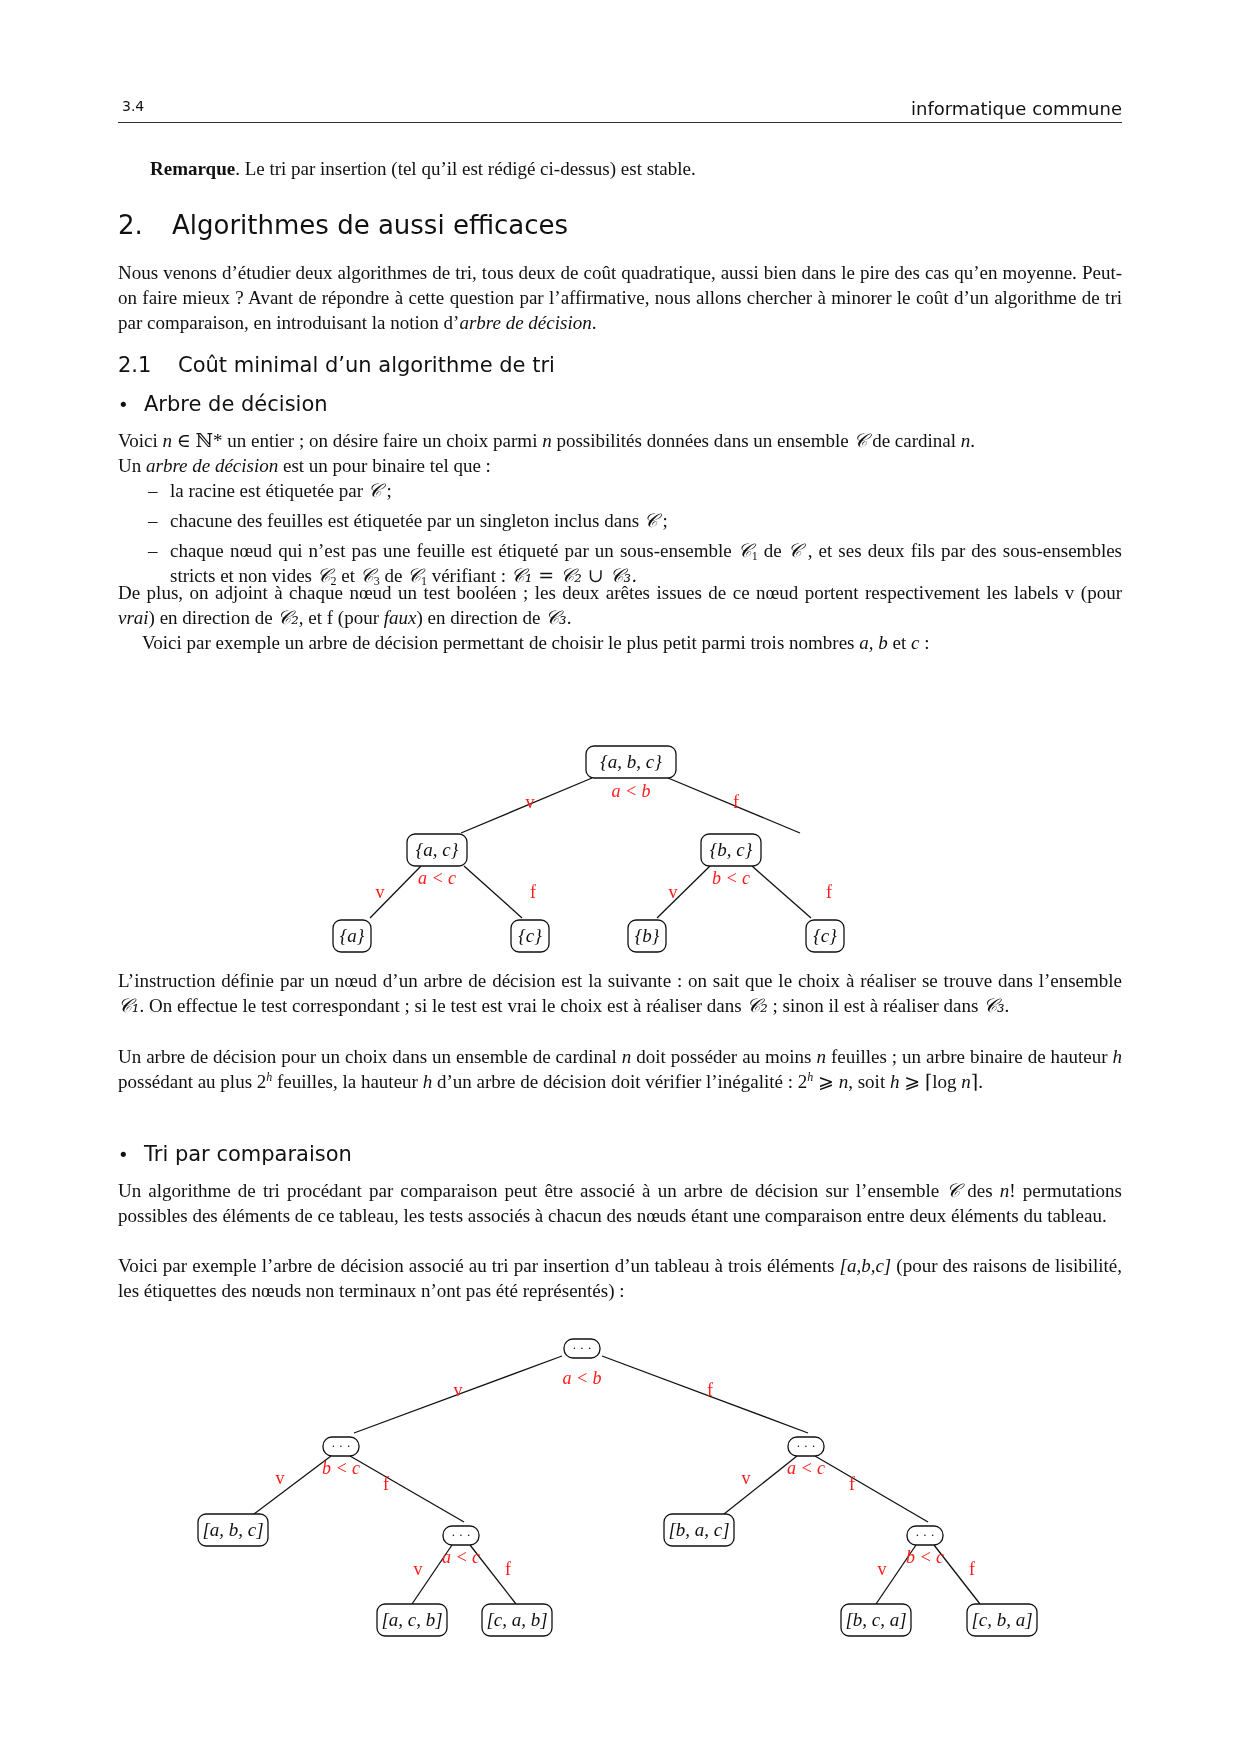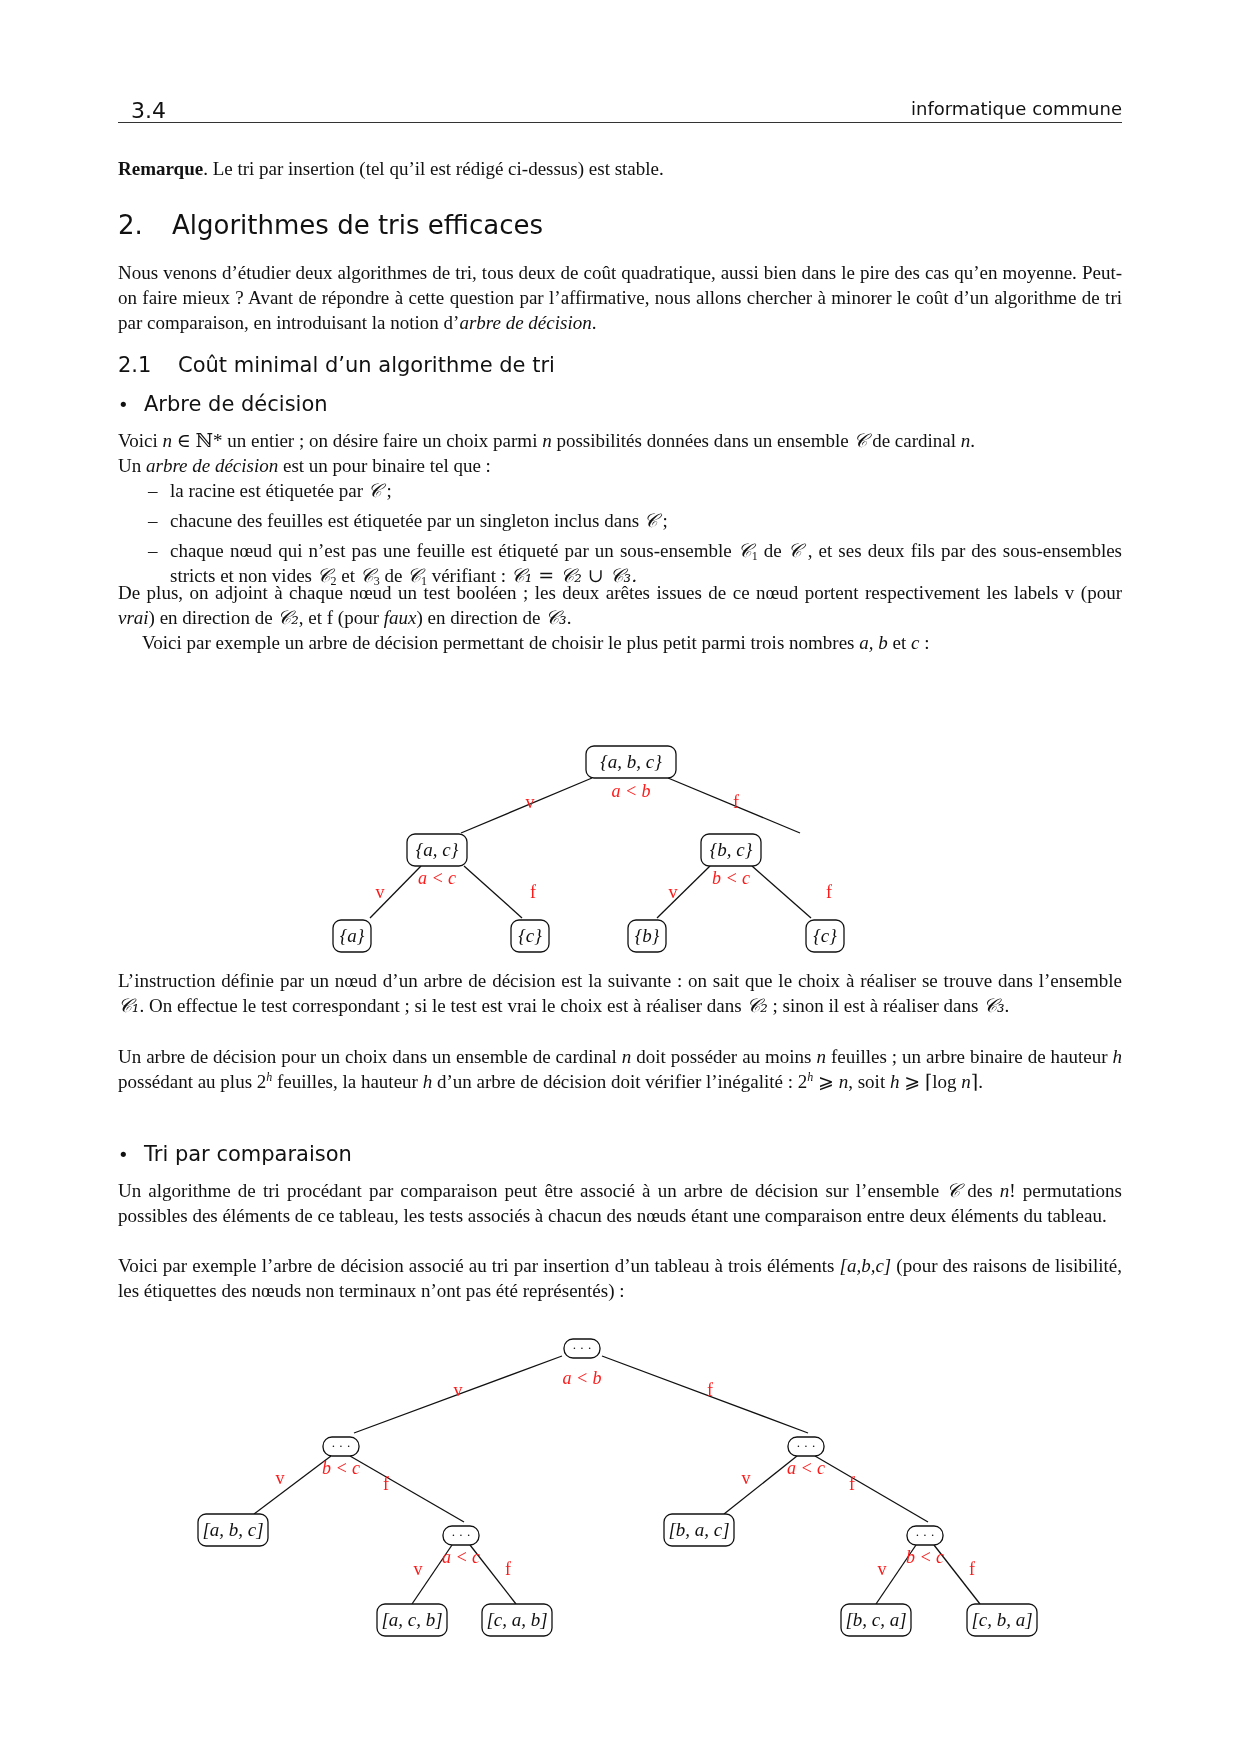--- a/index.html
+++ b/index.html
@@ -2,26 +2,26 @@
 <html><head>
 <meta charset="utf-8">
 <style>
   html, body { margin: 0; padding: 0; background: #ffffff; }
   body { width: 1240px; height: 1754px; position: relative; overflow: hidden; color: #111; }
   .page { position: absolute; left: 118px; top: 0; width: 1004px; }
   .serif { font-family: "Liberation Serif", "DejaVu Serif", serif; }
   .sans { font-family: "DejaVu Sans", "Liberation Sans", sans-serif; }
 
   .running-head { position: absolute; top: 96px; left: 0; width: 1004px; height: 26px; border-bottom: 1.3px solid #333; }
-  .running-head .num { position: absolute; left: 13px; top: 2px; font-size: 22px; }
+  .running-head .num { position: absolute; left: 4px; top: 2px; font-size: 14px; }
   .running-head .title { position: absolute; right: 0; top: 2px; font-size: 18px; margin-left: 26px; }
 
   .para { position: absolute; left: 0; width: 1004px; font-size: 19px; line-height: 25px; text-align: justify; }
   .para i { font-style: italic; }
-  .para b { font-weight: bold; }
+  .para b { font-weight: bold; margin-left: 32px; }
   .cal { font-family: "DejaVu Serif", serif; font-style: italic; }
   sub { font-size: 12px; vertical-align: -3px; line-height: 0; }
   sup { font-size: 12px; vertical-align: 7px; line-height: 0; }
 
   .h-section { position: absolute; left: 0; font-size: 26px; }
   .h-section .n { display: inline-block; width: 54px; }
   .h-sub { position: absolute; left: 0; font-size: 21px; }
   .h-sub .n { display: inline-block; width: 60px; }
   .h-bullet { position: absolute; left: 0; font-size: 21px; }
   .h-bullet .dot { display: inline-block; width: 26px; font-size: 18px; }
@@ -44,21 +44,21 @@
   <div class="running-head sans">
     <span class="num">3.4</span>
     <span class="title">informatique commune</span>
   </div>
 
   <div class="para serif" style="top:156px;">
     <b>Remarque</b><span>. Le tri par insertion (tel qu’il est rédigé ci-dessus) est stable.</span>
   </div>
 
   <div class="h-section sans" style="top:210px;">
-    <span class="n">2.</span><span>Algorithmes de tris efficaces</span>
+    <span class="n">2.</span><span>Algorithmes de aussi efficaces</span>
   </div>
 
   <div class="para serif" style="top:260px;">
     <span>Nous venons d’étudier deux algorithmes de tri, tous deux de coût quadratique, aussi bien dans le pire des cas qu’en moyenne. Peut-on faire mieux ? Avant de répondre à cette question par l’affirmative, nous allons chercher à minorer le coût d’un algorithme de tri par comparaison, en introduisant la notion d’</span><i>arbre de décision</i><span>.</span>
   </div>
 
   <div class="h-sub sans" style="top:353px;">
     <span class="n">2.1</span><span>Coût minimal d’un algorithme de tri</span>
   </div>
 

